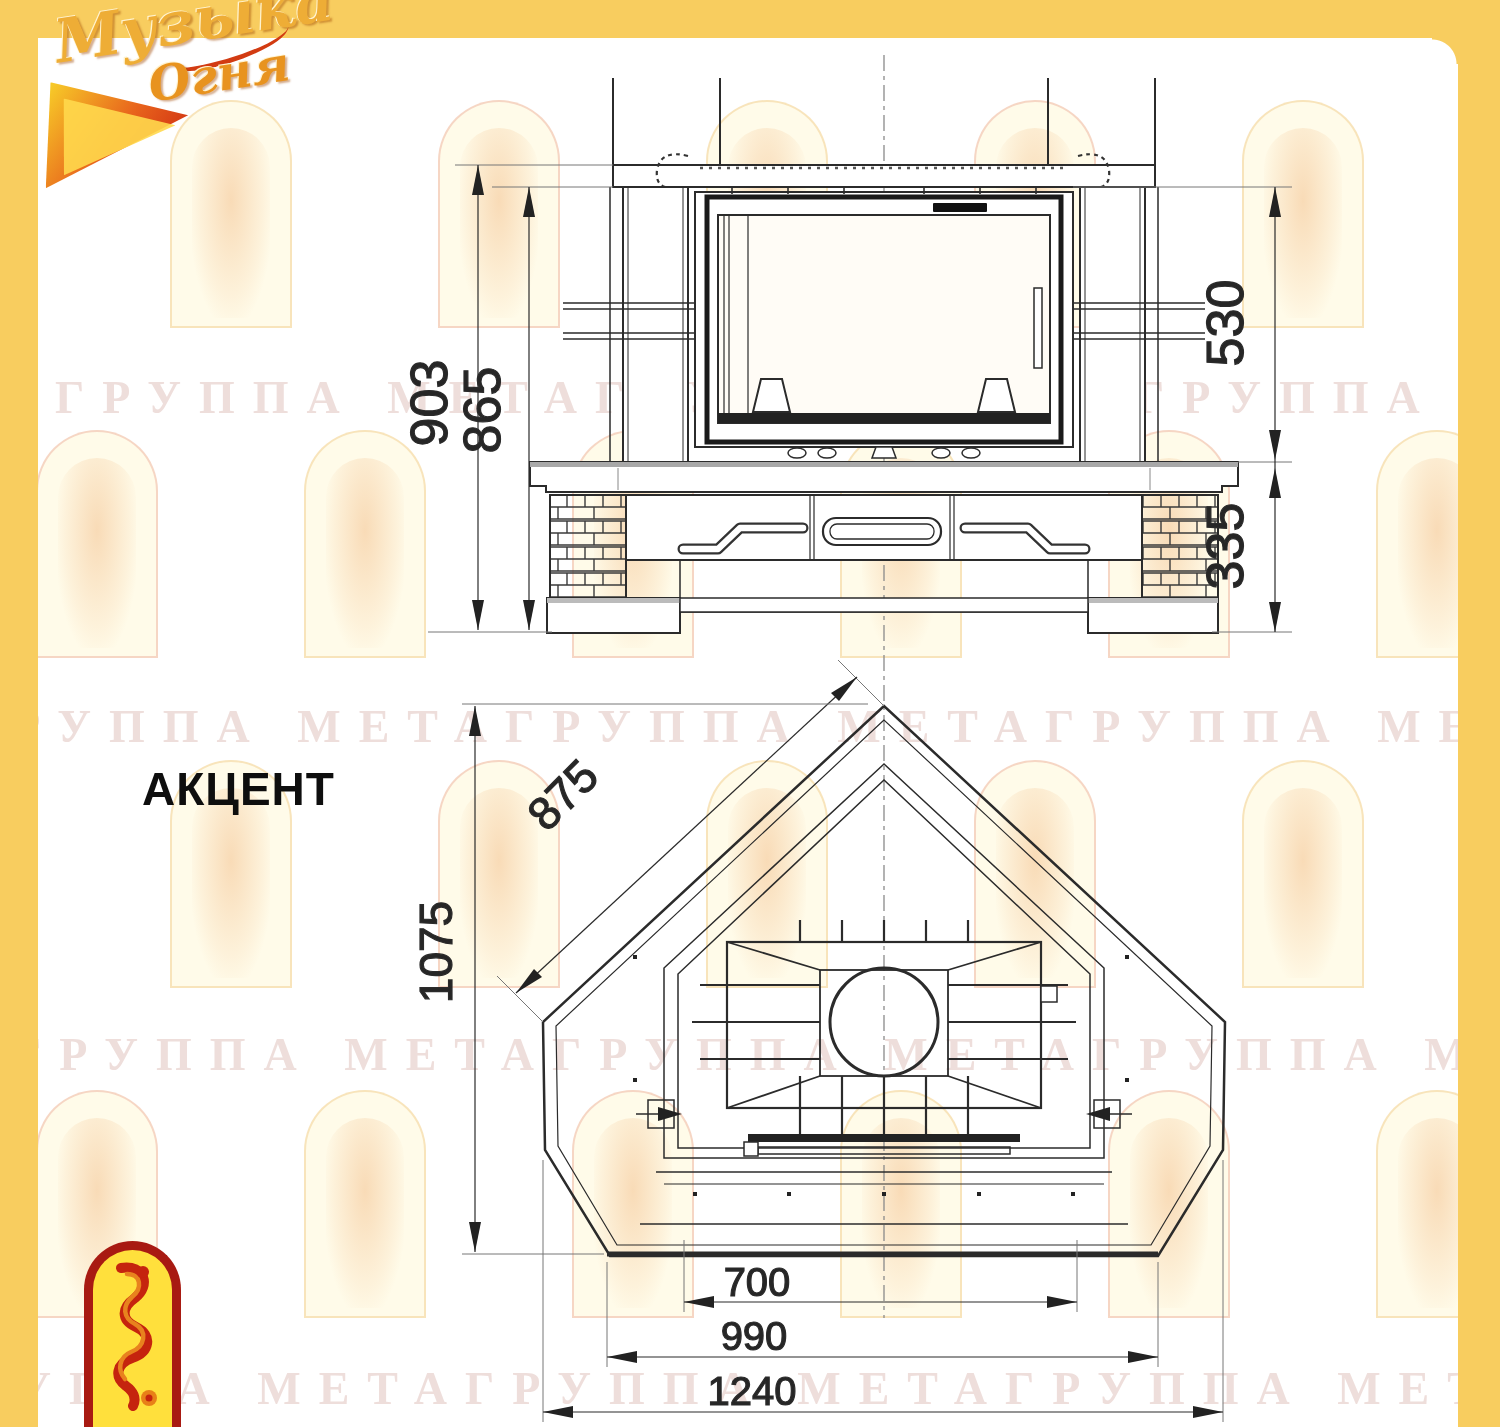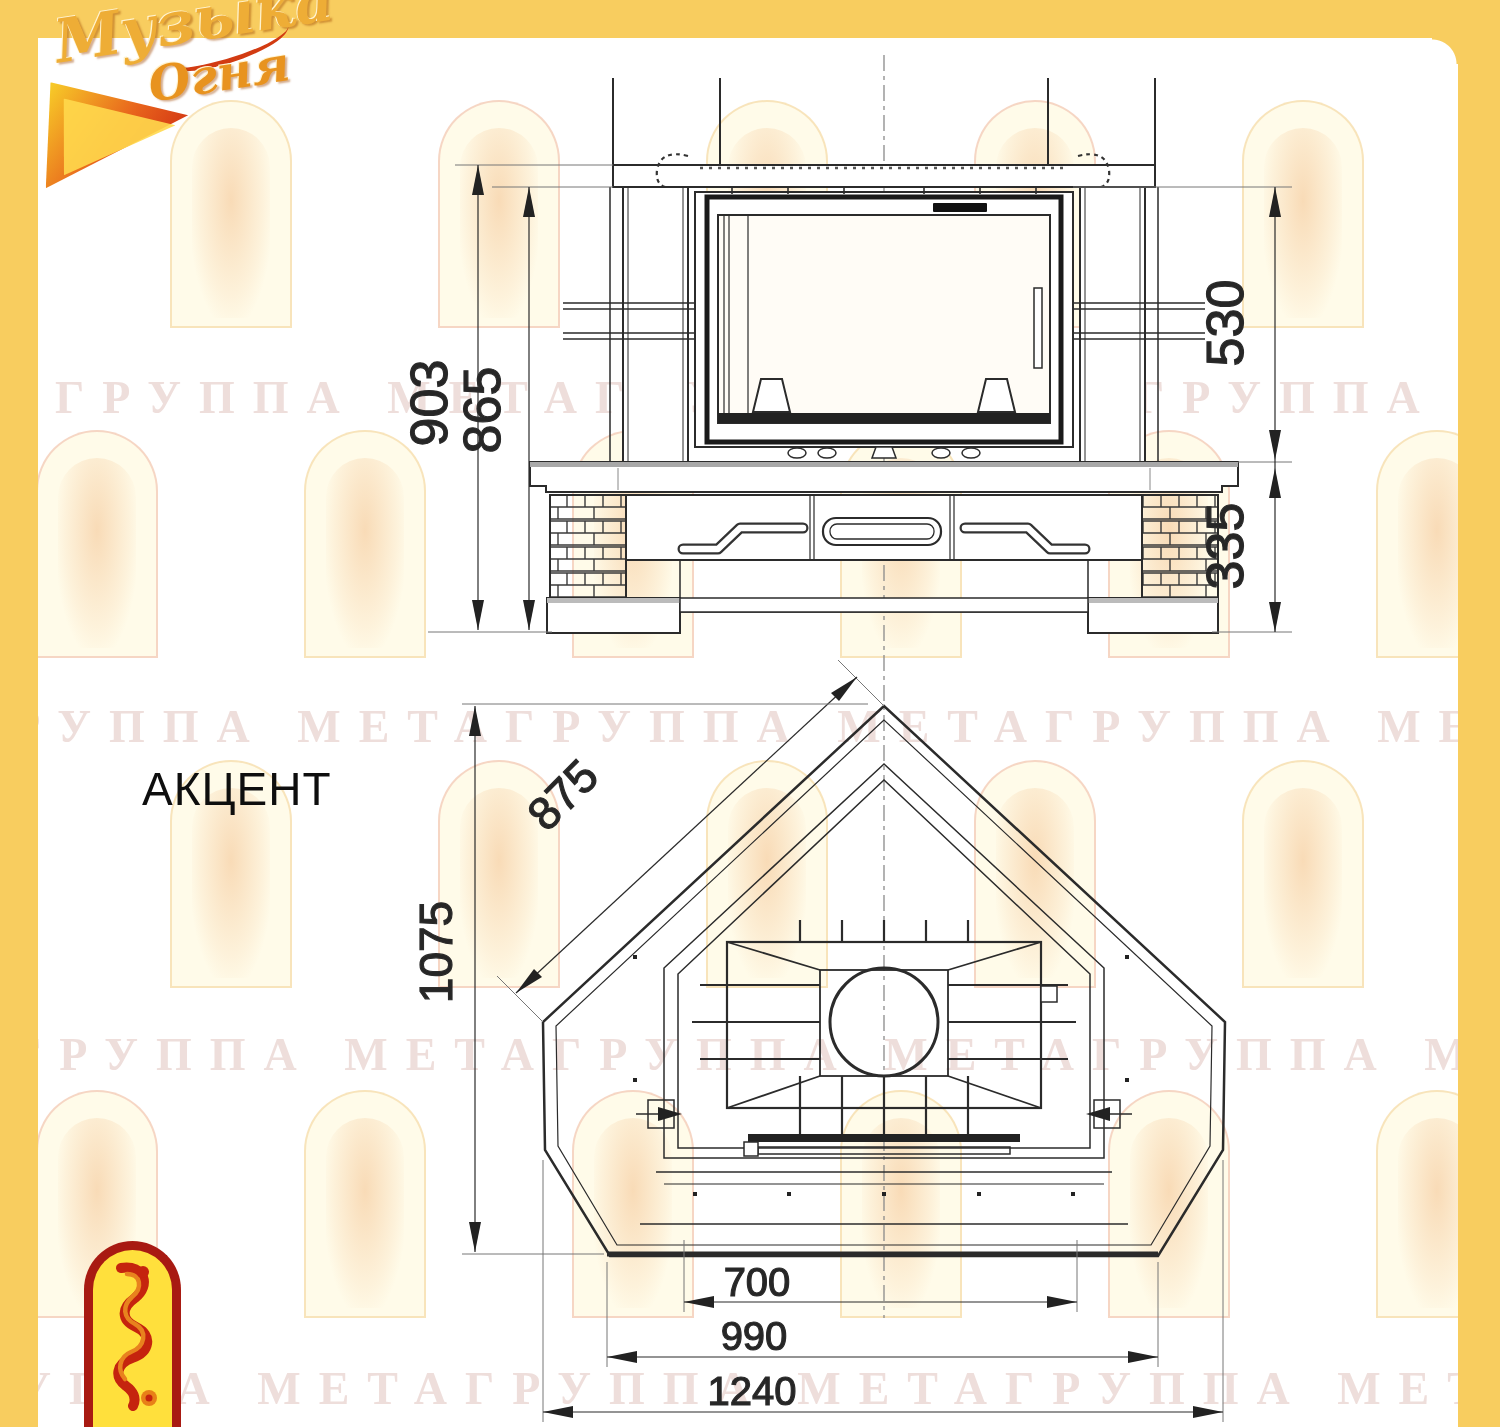--- a/index.html
+++ b/index.html
@@ -38,21 +38,21 @@
       font-style:italic;font-weight:700;font-size:60px;color:#eead36;
       text-shadow:-1px -1px 0 #fff3cf, 2px 2px 2px rgba(160,70,0,.45);}
   .logo-top .w2{position:absolute;left:128px;top:64px;font-family:"DejaVu Serif",serif;
       font-style:italic;font-weight:700;font-size:48px;color:#e8931f;
       text-shadow:-1px -1px 0 #fff3cf, 2px 2px 2px rgba(160,70,0,.45);}
   .logo-top .swoosh{position:absolute;left:158px;top:50px;width:118px;height:28px;
       border-bottom:5px solid #d23b12;border-radius:0 0 100% 40%;transform:rotate(-5deg);}
 
   
   .model-title{position:absolute;left:142px;top:762px;z-index:30;
-      font-size:46px;font-weight:400;letter-spacing:1px;color:#0e0e0e;}
+      font-size:46px;font-weight:700;letter-spacing:1px;color:#0e0e0e;}
 
   
   .arch-logo{position:absolute;left:84px;top:1241px;width:97px;height:186px;z-index:50;
       background:#ffe03c;border:9px solid #a81a12;border-bottom:none;
       border-radius:52px 52px 0 0;box-sizing:border-box;overflow:hidden;}
 
   svg text{font-family:"Liberation Sans",sans-serif;fill:#262626;}
   .dimtxt-lg{font-size:52px;}
   .dimtxt-md{font-size:46px;}
   .dimtxt-sm{font-size:40px;}

